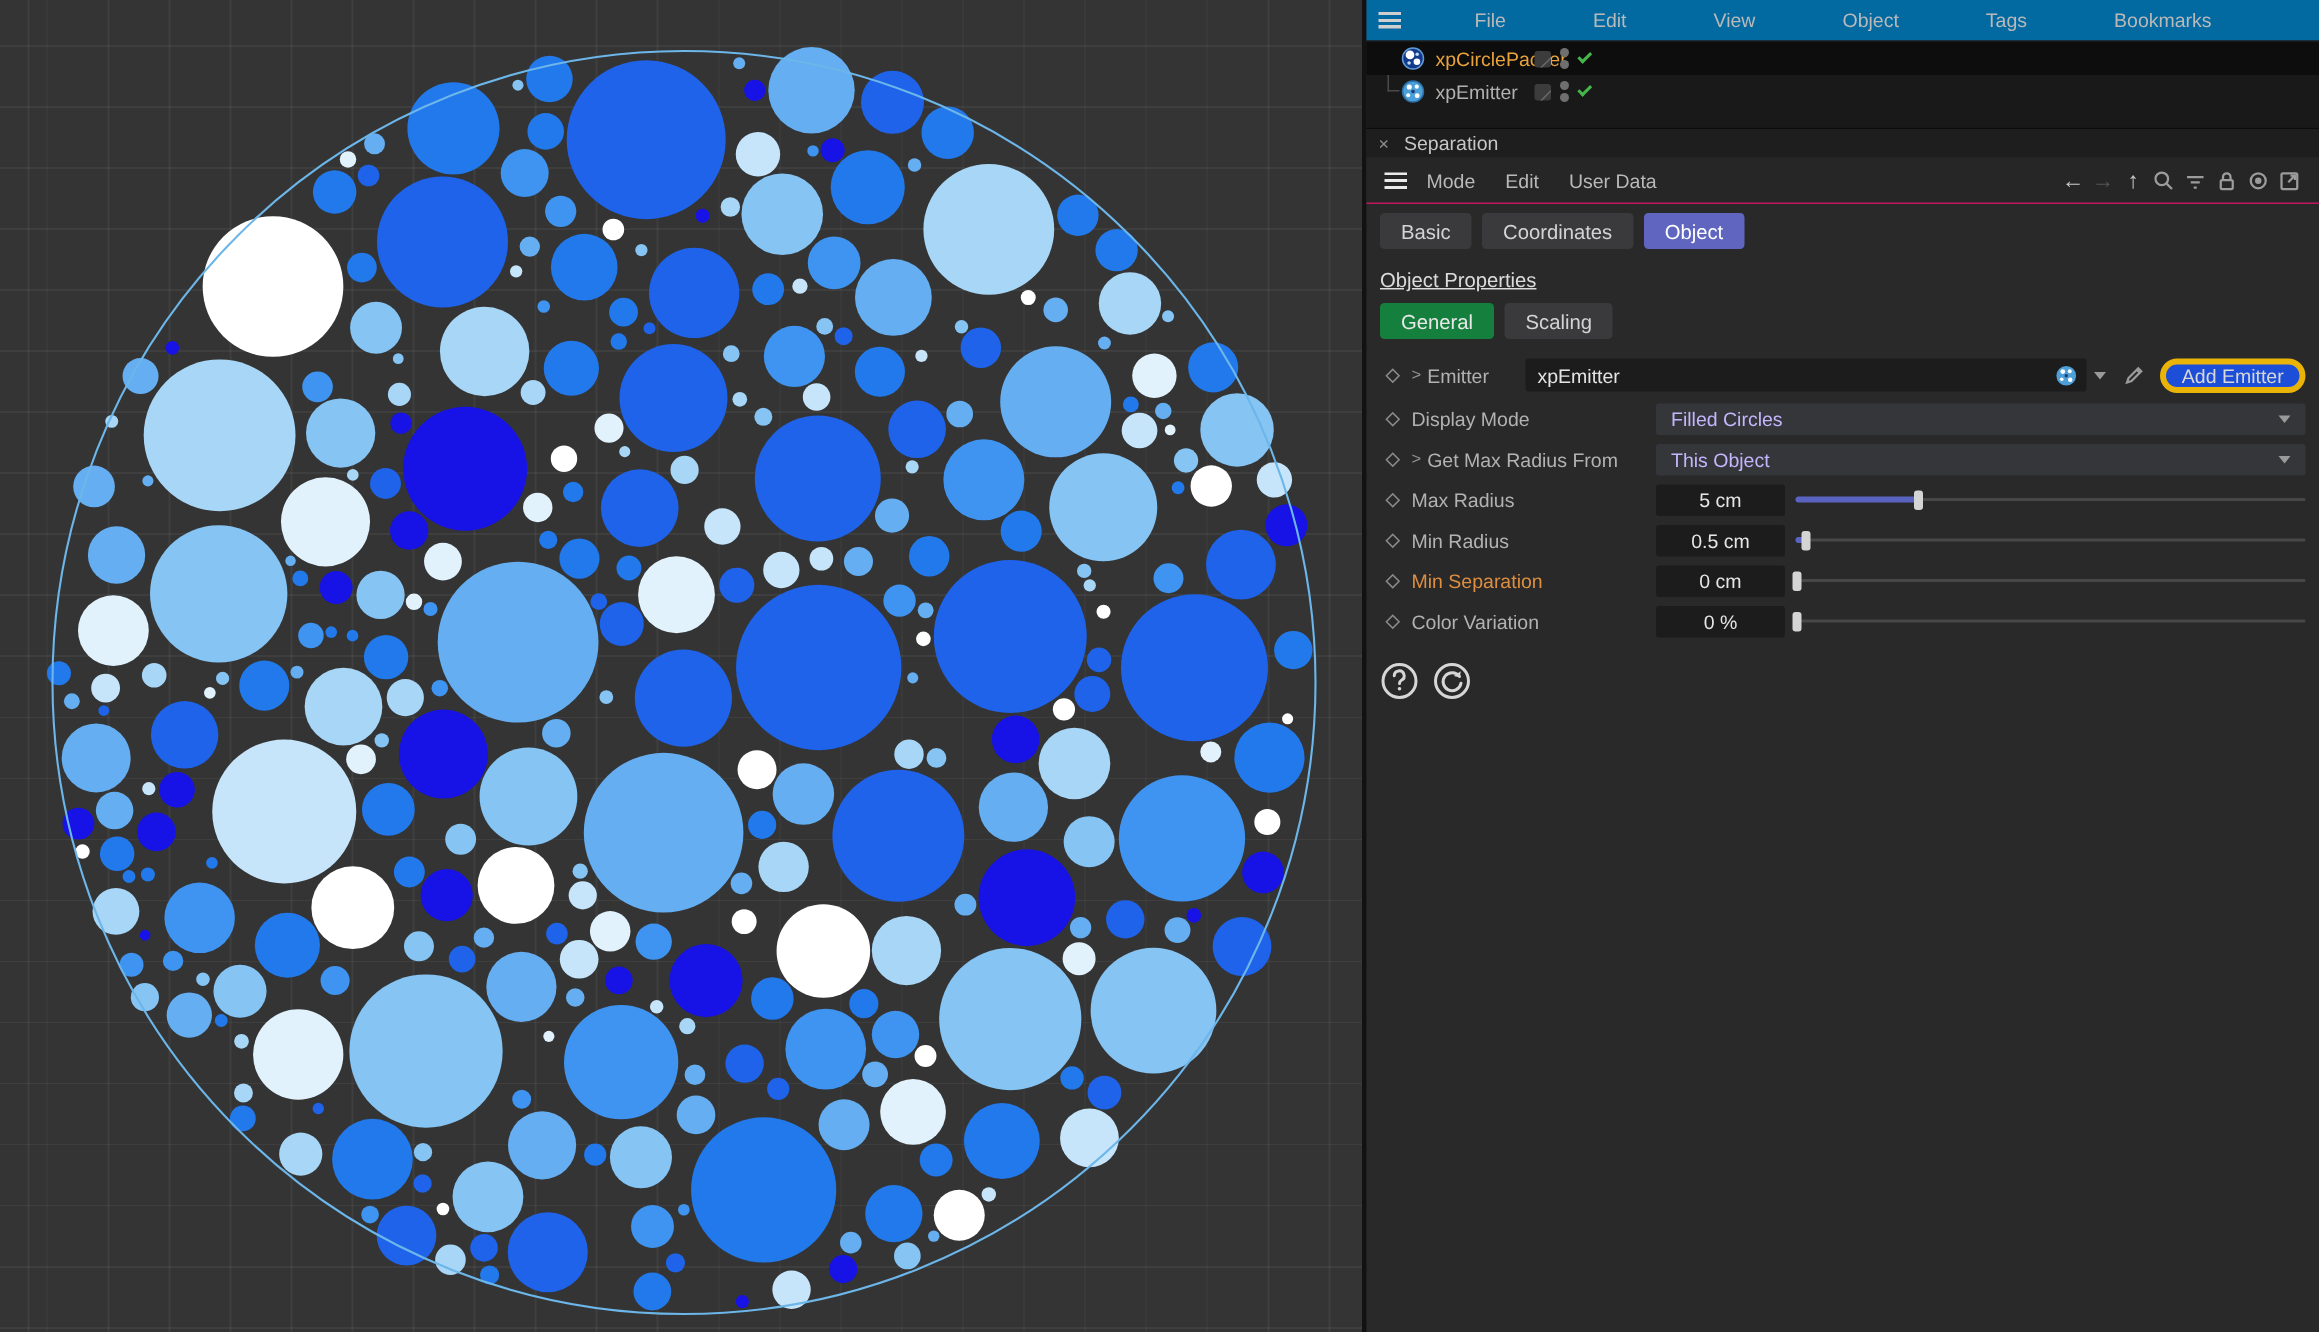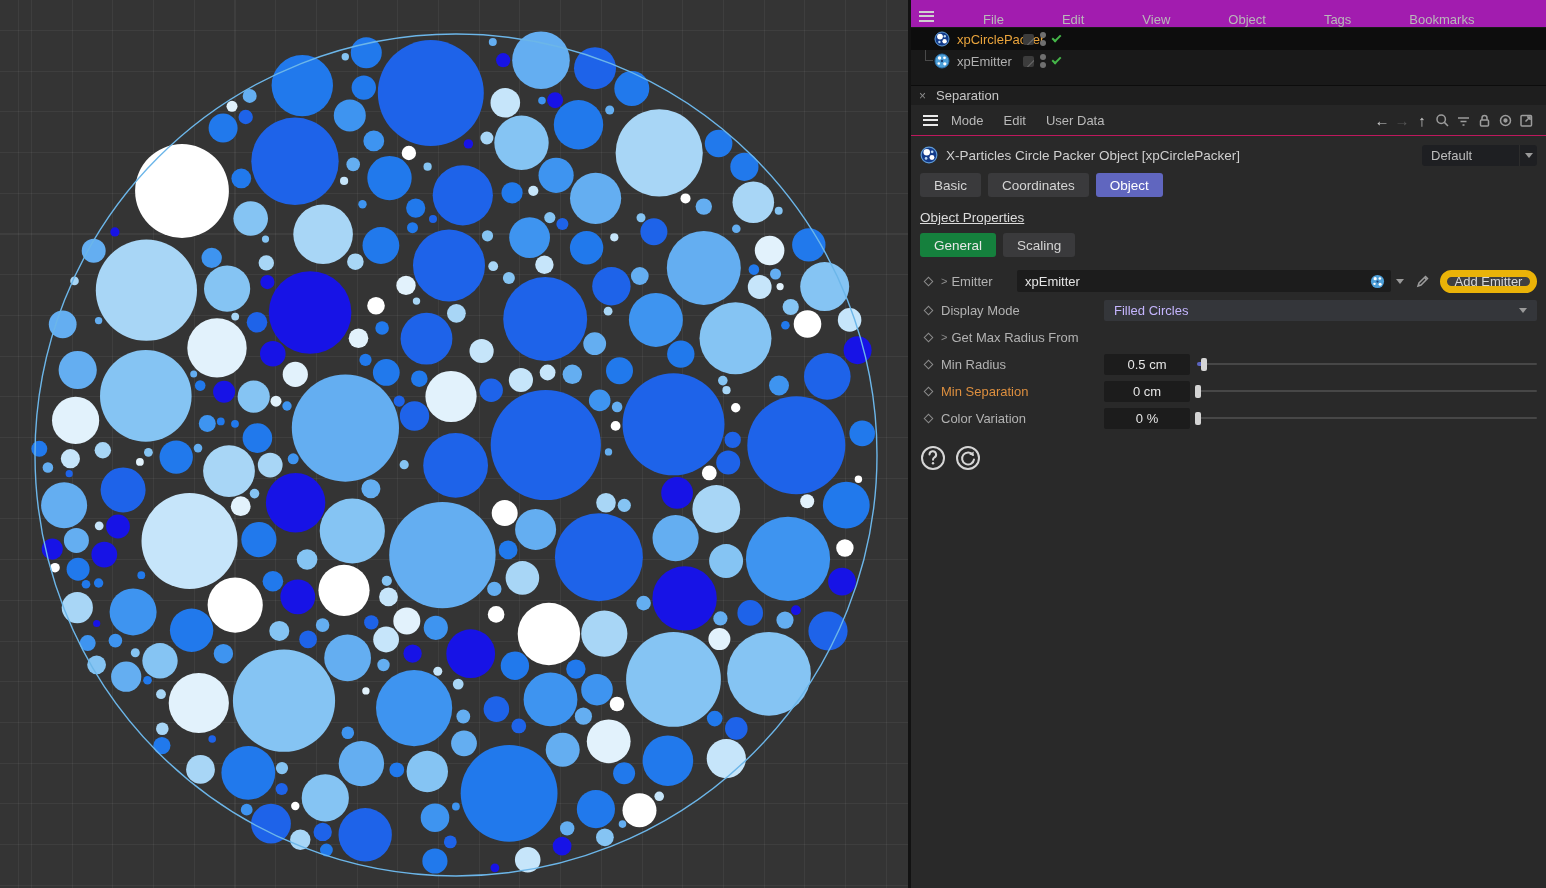--- a/index.html
+++ b/index.html
@@ -9,21 +9,21 @@
 
   
   .viewport { position:absolute; left:0; top:0; width:908px; height:888px; background-color:#343434; }
   .viewport svg { display:block; }
   .divider { position:absolute; left:908px; top:0; width:3px; height:888px; background:#121212; }
 
   
   .panel { position:absolute; left:911px; top:0; width:635px; height:888px; background:#292929;
            display:flex; flex-direction:column; font-size:13px; }
 
-  .menubar { height:27px; flex:0 0 27px; background:#a21caf; display:flex; align-items:flex-end; padding:0 8px;gap:40px; }
+  .menubar { height:27px; flex:0 0 27px; background:#0369a1; display:flex; align-items:center; padding:0 8px;gap:40px; }
   .menubar .mitem { padding:0 9px; color:#b9b9b9; cursor:default; }
   .spacer { flex:1; }
 
   .iconbtn { display:inline-flex; align-items:center; justify-content:center; width:21px; height:21px; }
   .iconbtn svg { stroke:#9c9c9c; fill:none; stroke-width:1.5; }
 
   .burger { width:15px; height:11px; background:repeating-linear-gradient(to bottom,#cfcfcf 0 2px,transparent 2px 4.5px); }
   .burger.bright { background:repeating-linear-gradient(to bottom,#eaeaea 0 2px,transparent 2px 4.5px); }
 
   
@@ -70,21 +70,21 @@
   .paramrows { margin-top:11px; }
   .prow { display:flex; align-items:center; height:22px; margin-bottom:5px; color:#b2b2b2; }
   .prow-left { flex:0 0 184px; display:flex; align-items:center; }
   .prow-left.narrow { flex-basis:97px; }
   .diamond { width:7px; height:7px; border:1px solid #8a8a8a; transform:rotate(45deg); margin:0 9px 0 5px; flex:0 0 auto; }
   .chev { color:#8f8f8f; font-size:11px; margin-right:4px; }
 
   .efield { flex:1; height:22px; background:#1c1c1c; border-radius:2px; display:flex; align-items:center; padding:0 6px 0 8px; color:#e4e4e4; position:relative; }
   .efield .spacer { flex:1; }
   .penbtn { margin:0 7px 0 8px; }
-  .addbtn { flex:0 0 97px; height:23px; border-radius:12px; background:#404040; border:7px solid #eab308; color:#d8d8d8; display:flex; align-items:center; justify-content:center; font-size:13px; }
+  .addbtn { flex:0 0 97px; height:23px; border-radius:12px; background:#1d4ed8; border:4px solid #eab308; color:#d8d8d8; display:flex; align-items:center; justify-content:center; font-size:13px; }
 
   .dropdown { flex:1; height:21px; background:#34363a; border-radius:2px; display:flex; align-items:center; padding:0 10px; color:#c4b5fd; }
   .dropdown .spacer { flex:1; }
 
   .valuebox { flex:0 0 86px; height:21px; background:#1c1c1c; border-radius:2px; display:flex; align-items:center; justify-content:center; color:#e6e6e6; }
   .slider { flex:1; margin-left:7px; position:relative; height:14px; }
   .sl-track { position:absolute; left:0; right:0; top:6px; height:2px; background:#474747; border-radius:1px; }
   .sl-fill { position:absolute; left:0; top:5px; height:4px; background:#5a64c0; border-radius:2px; width:0; }
   .sl-handle { position:absolute; top:1px; width:6px; height:13px; background:#d4d4d4; border-radius:2px; left:0; }
 
@@ -536,36 +536,20 @@
       <span class="iconbtn">
         <svg width="15" height="15" viewBox="0 0 15 15">
             <rect x="2" y="2.5" width="10.5" height="10.5" rx="1"></rect>
             <path d="M6.5 8.5 L11 4 M8 4 H11 V7"></path>
           </svg>
         </span>
     </div>
 
     <div class="attr-body">
 
-      <div class="objrow">
-        <svg width="18" height="18" viewBox="0 0 16 16">
-          <circle cx="8" cy="8" r="7" fill="#123a8a" stroke="#5f9bd6" stroke-width="1"></circle>
-          <circle cx="6" cy="5.6" r="2.9" fill="#ffffff"></circle>
-          <circle cx="10.6" cy="10.2" r="2.2" fill="#ffffff"></circle>
-          <circle cx="10.8" cy="5.2" r="1.2" fill="#bcd8f2"></circle>
-          <circle cx="5.4" cy="11" r="1.2" fill="#bcd8f2"></circle>
-        </svg>
-        <span class="objtitle">X-Particles Circle Packer Object [xpCirclePacker]</span>
-        <span class="preset">
-          <span class="ptext">Default</span>
-          <span class="pbtn">
-              <span class="caret"></span>
-            </span>
-        </span>
-      </div>
 
       <div class="tabsrow">
         <span class="tab">Basic</span>
         <span class="tab">Coordinates</span>
         <span class="tab active-main" style="background: rgb(96, 102, 191);">Object</span>
       </div>
 
       <div class="sectiontitle">Object Properties</div>
 
       <div class="subtabsrow">
@@ -614,22 +598,39 @@
               <span class="caret"></span>
           </span>
         </div>
 
         <div class="prow">
           <span class="prow-left">
             <span class="diamond"></span>
             <span class="chev">&gt;</span>
             <span>Get Max Radius From</span>
           </span>
+          <span class="dropdown">
+            <span>This Object</span>
+            <span class="spacer"></span>
+              <span class="caret"></span>
+          </span>
         </div>
 
+        <div class="prow">
+          <span class="prow-left">
+            <span class="diamond"></span>
+            <span>Max Radius</span>
+          </span>
+          <span class="valuebox">5 cm</span>
+          <span class="slider">
+            <span class="sl-track"></span>
+              <span class="sl-fill" style="width: 24%; background: rgb(90, 100, 192);"></span>
+              <span class="sl-handle" style="left: calc(24% - 3px);"></span>
+          </span>
+        </div>
 
         <div class="prow">
           <span class="prow-left">
             <span class="diamond"></span>
             <span>Min Radius</span>
           </span>
           <span class="valuebox">0.5 cm</span>
           <span class="slider">
             <span class="sl-track"></span>
               <span class="sl-fill" style="width: 2%; background: rgb(90, 100, 192);"></span>

